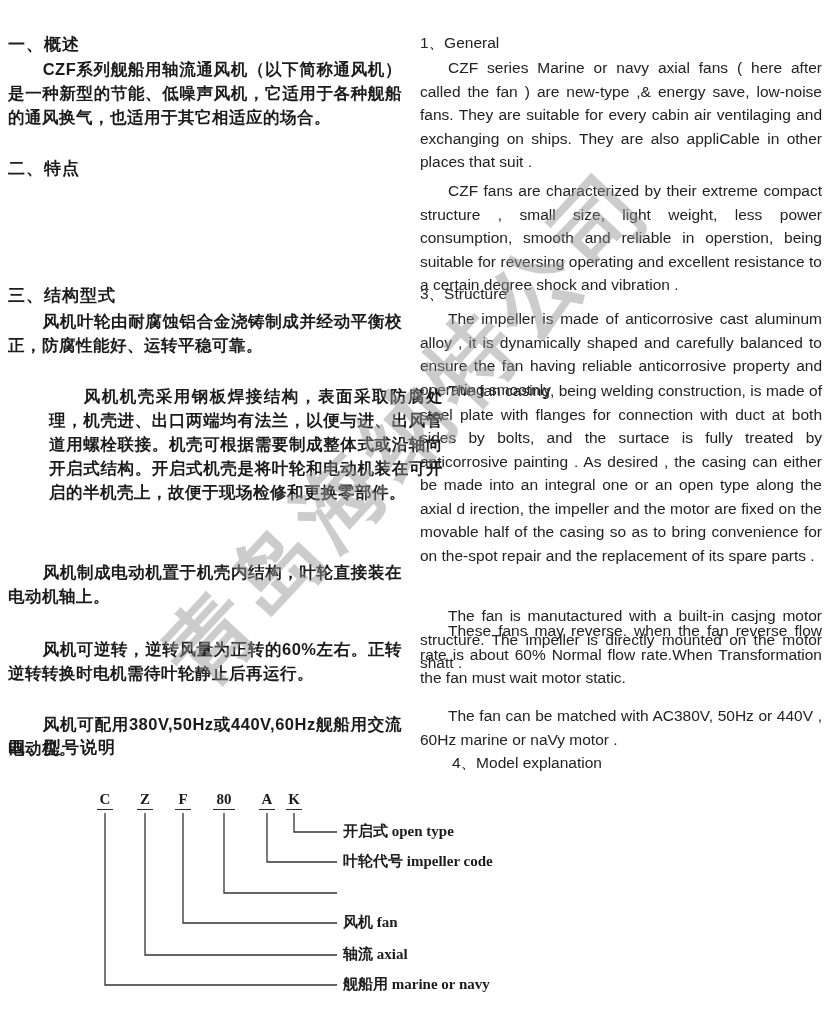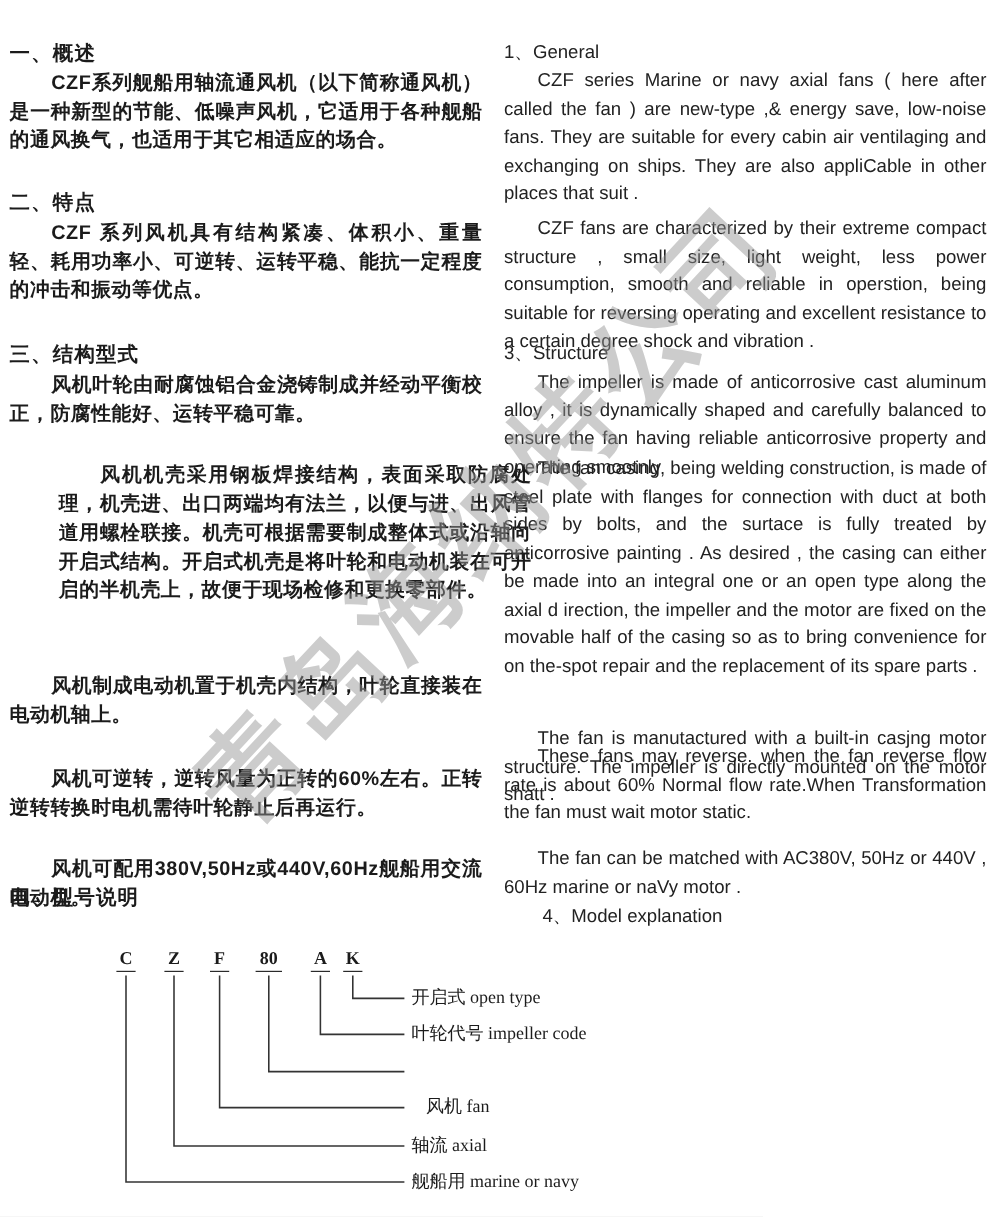--- a/index.html
+++ b/index.html
@@ -30,21 +30,21 @@
   
   .diagram { position:absolute; left:0; top:785px; width:830px; height:229px; }
   .diagram svg { position:absolute; left:0; top:0; }
   .model-letter {
     position:absolute; top:6px; text-align:center;
     font-family:"Liberation Serif", serif; font-size:15px; font-weight:600;
     color:#1b1b1b; border-bottom:1.5px solid #2a2a2a; padding-bottom:1px;
   }
   .model-label {
     position:absolute; left:343px; white-space:nowrap;
-    font-family:"Liberation Serif", serif; font-size:15px; font-weight:400;
+    font-family:"Liberation Serif", serif; font-size:15px; font-weight:700;
     color:#1b1b1b;
   }
 
   
   .watermark {
     position:absolute; left:408px; top:428px;
     transform:translate(-50%,-50%) rotate(-47deg);
     font-family:"Liberation Sans", sans-serif;
     font-size:88px; font-weight:700; letter-spacing:7px;
     color:rgba(148,148,148,0.48);
@@ -53,21 +53,20 @@
 </style>
 </head>
 <body>
 
 <div class="page">
 
   <div class="abs left-col-item zh zh-head" style="top:33px;">一、概述</div>
   <div class="abs left-col-item zh zh-para" style="top:57px;">CZF系列舰船用轴流通风机（以下简称通风机）是一种新型的节能、低噪声风机，它适用于各种舰船的通风换气，也适用于其它相适应的场合。</div>
 
   <div class="abs left-col-item zh zh-head" style="top:157px;">二、特点</div>
-  <div class="abs left-col-item zh zh-para" style="top:182px;">CZF 系列风机具有结构紧凑、体积小、重量轻、耗用功率小、可逆转、运转平稳、能抗一定程度的冲击和振动等优点。</div>
 
   <div class="abs left-col-item zh zh-para" style="top:309px;">风机叶轮由耐腐蚀铝合金浇铸制成并经动平衡校正，防腐性能好、运转平稳可靠。</div>
   <div class="abs left-col-item zh zh-head" style="top:284px;">三、结构型式</div>
   <div class="abs left-col-item zh zh-para" style="top:384px;margin-left:41px;">风机机壳采用钢板焊接结构，表面采取防腐处理，机壳进、出口两端均有法兰，以便与进、出风管道用螺栓联接。机壳可根据需要制成整体式或沿轴向开启式结构。开启式机壳是将叶轮和电动机装在可开启的半机壳上，故便于现场检修和更换零部件。</div>
   <div class="abs left-col-item zh zh-para" style="top:560px;">风机制成电动机置于机壳内结构，叶轮直接装在电动机轴上。</div>
   <div class="abs left-col-item zh zh-para" style="top:637px;">风机可逆转，逆转风量为正转的60%左右。正转逆转转换时电机需待叶轮静止后再运行。</div>
   <div class="abs left-col-item zh zh-para" style="top:712px;">风机可配用380V,50Hz或440V,60Hz舰船用交流电动机。</div>
 
   <div class="abs left-col-item zh zh-head" style="top:736px;">四、型号说明</div>
 
@@ -98,20 +97,20 @@
 
     <span class="model-letter" style="left:97px;  width:16px;">C</span>
     <span class="model-letter" style="left:137px; width:16px;">Z</span>
     <span class="model-letter" style="left:175px; width:16px;">F</span>
     <span class="model-letter" style="left:213px; width:22px;">80</span>
     <span class="model-letter" style="left:259px; width:16px;">A</span>
     <span class="model-letter" style="left:286px; width:16px;">K</span>
 
     <div class="model-label" style="top:37px;">开启式 open type</div>
     <div class="model-label" style="top:67px;">叶轮代号 impeller code</div>
-    <div class="model-label" style="top:128px;margin-left:12px;">风机 fan</div>
+    <div class="model-label" style="top:128px;">风机 fan</div>
     <div class="model-label" style="top:160px;">轴流 axial</div>
     <div class="model-label" style="top:190px;">舰船用  marine or navy</div>
   </div>
 
   <div class="watermark">青岛海纳特公司</div>
 
 </div>
 
 </body></html>

